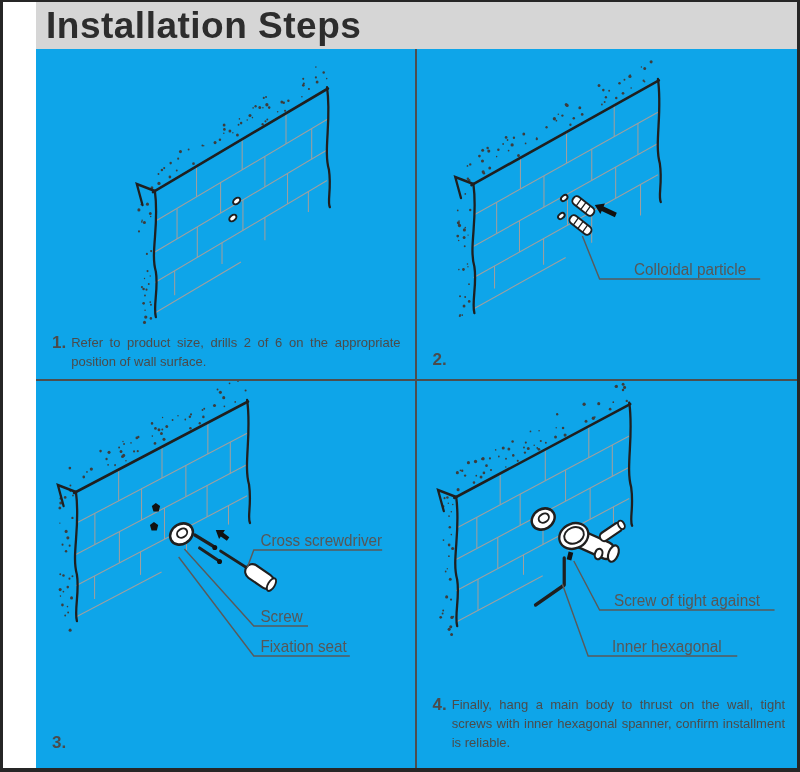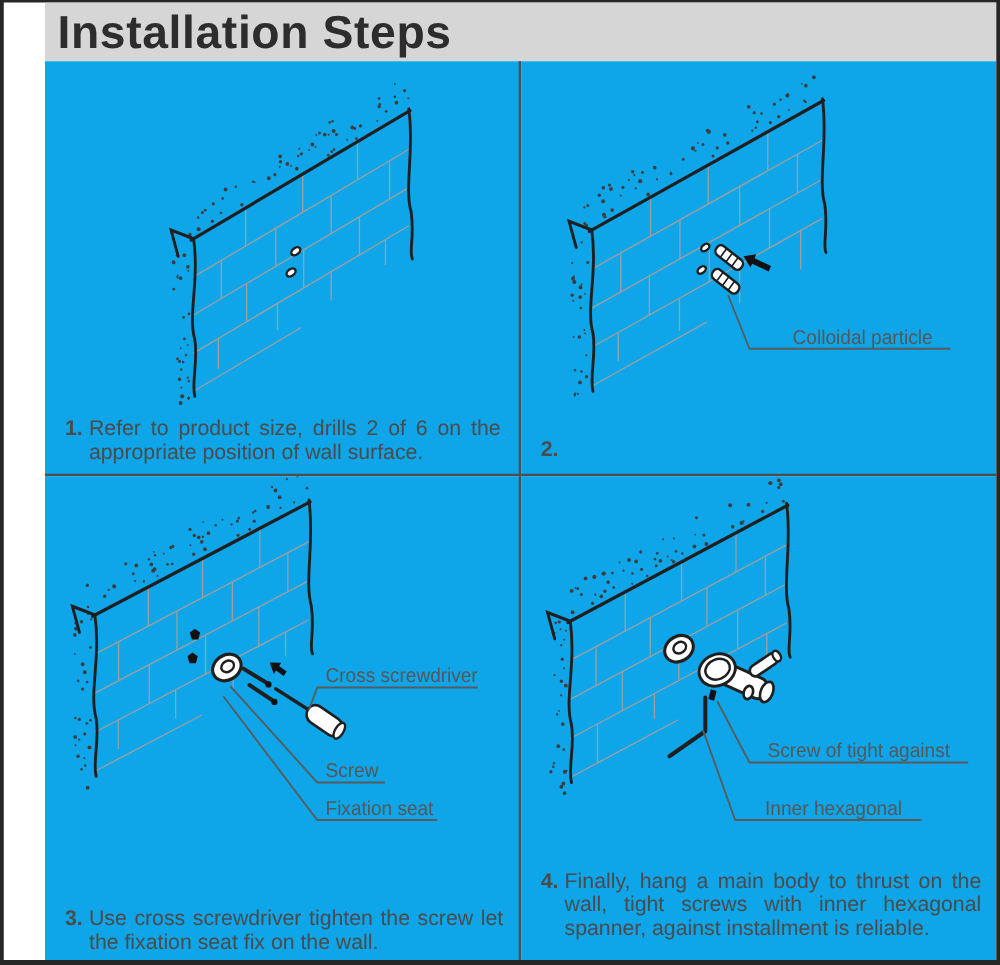--- a/index.html
+++ b/index.html
@@ -25,21 +25,21 @@
   .panel.p1{border-right:2px solid var(--divider);border-bottom:2px solid var(--divider);}
   .panel.p2{border-bottom:2px solid var(--divider);}
   .panel.p3{border-right:2px solid var(--divider);gap:32px;}
   .illust{display:block;flex:none;}
   .caption{
     margin-top:auto;display:flex;align-items:flex-start;gap:5px;
     padding:6px 14px 10px 16px;color:var(--caption_text);
   }
   .bottomrow .caption{padding:10px 12px 16px 16px;}
   .caption .num{font-size:17px;font-weight:700;line-height:19px;flex:none;}
-  .caption .txt{font-size:17px;line-height:19px;text-align:justify;}
+  .caption .txt{font-size:13px;line-height:19px;text-align:justify;}
   
   .wl{stroke:var(--outline);fill:none;stroke-linecap:round;}
   .bk{stroke:var(--brick);stroke-width:1.1;fill:none;}
   .dt{fill:var(--dot);}
   .ink{fill:var(--ink);stroke:none;}
   .pw{fill:#fff;stroke:var(--outline);}
   .leader{fill:none;stroke:var(--leader);stroke-width:1.5;}
   text.lbl{font-family:"Liberation Sans",sans-serif;font-size:16px;fill:var(--label_text);}
 </style>
 </head>
@@ -432,21 +432,20 @@
           <path class="leader" d="M156,168 L229,245 L286,245"></path>
           <text class="lbl" x="236" y="241">Screw</text>
         </g>
         <g>
           <path class="leader" d="M150,176 L229,275 L330,275"></path>
           <text class="lbl" x="236" y="271">Fixation seat</text>
         </g>
       </svg>
       <div class="caption">
         <span class="num">3.</span>
-        <span class="txt">Use cross screwdriver tighten the screw let the fixation seat fix on the wall.</span>
       </div>
     </section>
 
     <section class="panel p4 bottomrow">
       <svg class="illust" width="100%" height="302" viewBox="0 0 398 302" preserveAspectRatio="none">
         <g>
             <circle cx="45.4" cy="89.4" r="0.8" class="dt"></circle>
             <circle cx="219.4" cy="19.9" r="1.2" class="dt"></circle>
             <circle cx="47.3" cy="89.7" r="1.2" class="dt"></circle>
             <circle cx="217.1" cy="6.4" r="1.6" class="dt"></circle>
@@ -570,18 +569,18 @@
           <path class="leader" d="M164,180 L191,229 L374,229"></path>
           <text class="lbl" x="206" y="225">Screw of tight against</text>
         </g>
         <g>
           <path class="leader" d="M152,203 L179,275 L335,275"></path>
           <text class="lbl" x="204" y="271">Inner hexagonal</text>
         </g>
       </svg>
       <div class="caption">
         <span class="num">4.</span>
-        <span class="txt">Finally, hang a main body to thrust on the wall, tight screws with inner hexagonal spanner, against installment is reliable.</span>
+        <span class="txt">Finally, hang a main body to thrust on the wall, tight screws with inner hexagonal spanner, confirm installment is reliable.</span>
       </div>
     </section>
 
   </div>
 </div>
 
 </body></html>

